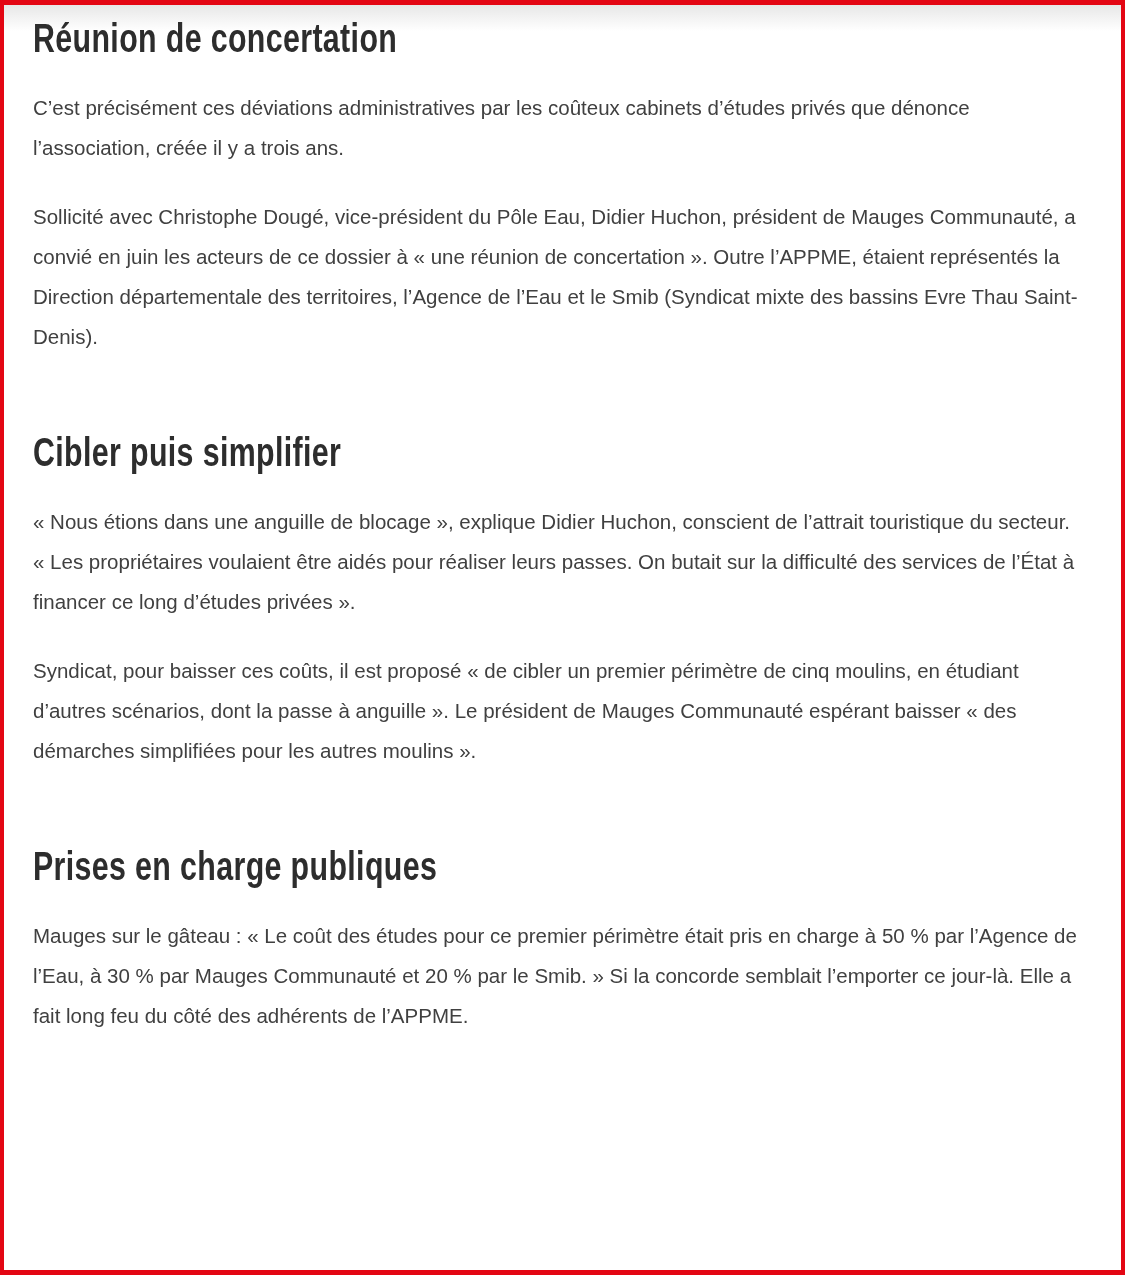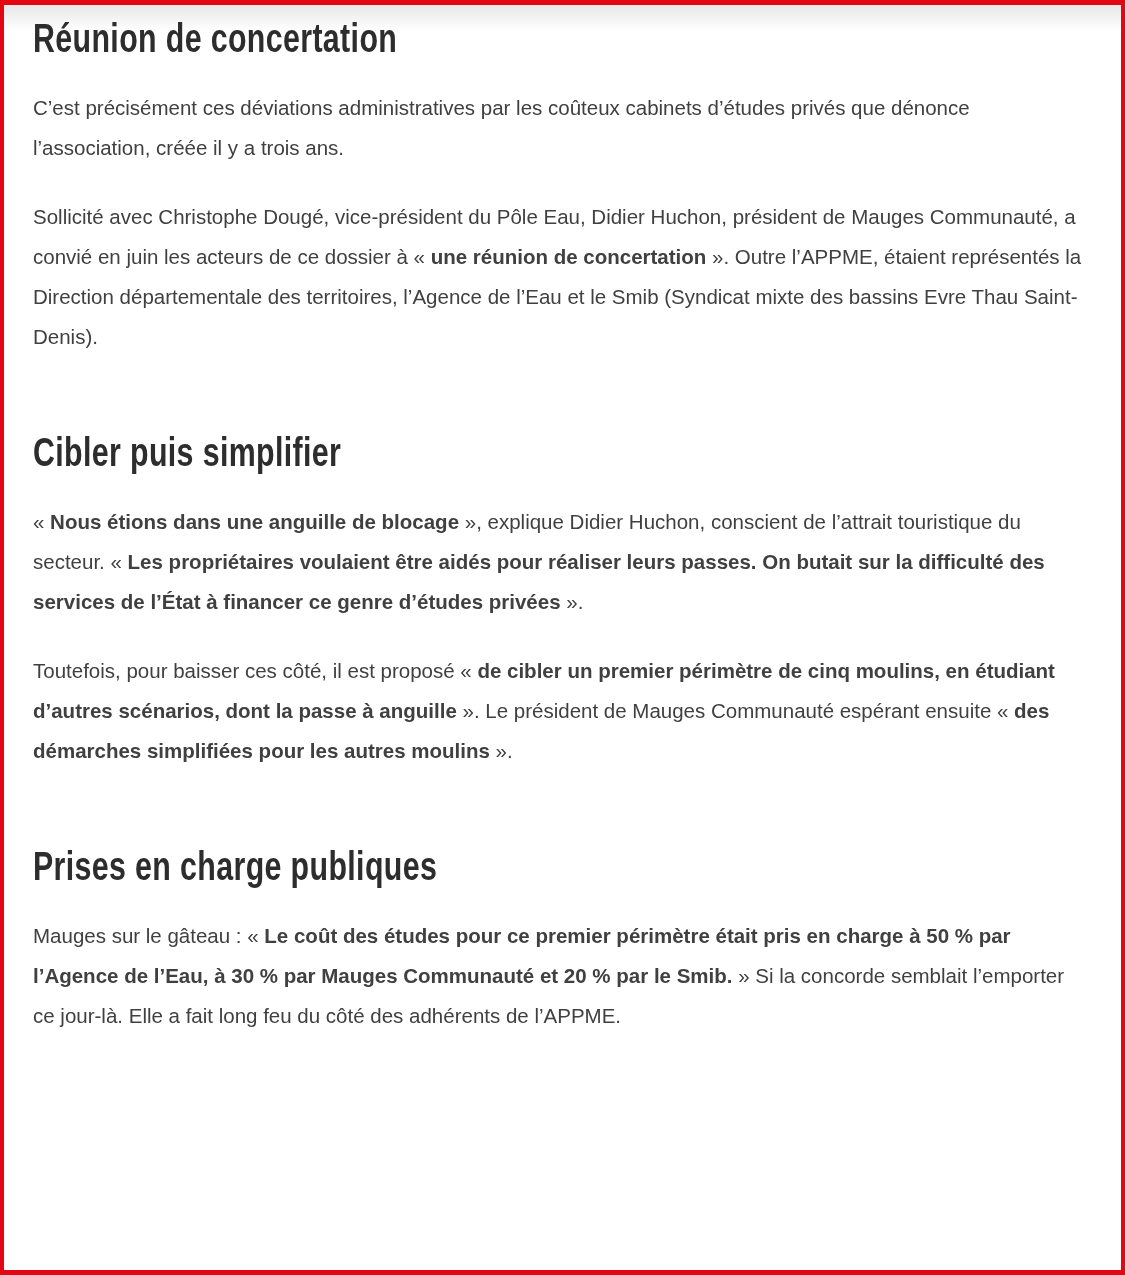--- a/index.html
+++ b/index.html
@@ -55,30 +55,30 @@
   .section-heading:first-child {
     margin-top: 2px;
   }
   .body-paragraph {
     font-size: 20.5px;
     line-height: 40px;
     color: var(--body-color);
     margin: 0 8px 29px 0;
     max-width: 1059px;
   }
-  .b { font-weight: 700; text-align: center; }
+  .b { font-weight: 400; text-align: center; }
 </style>
 </head>
 <body>
 
 <div class="page-frame">
   <div class="top-fade"></div>
   <article class="article">
       <h1 class="section-heading">Réunion de concertation</h1>
       <p class="body-paragraph"><span>C’est précisément ces déviations administratives par les coûteux cabinets d’études privés que dénonce l’association, créée il y a trois ans.</span></p>
       <p class="body-paragraph"><span>Sollicité avec Christophe Dougé, vice-président du Pôle Eau, Didier Huchon, président de Mauges Communauté, a convié en juin les acteurs de ce dossier à « </span><span class="b">une réunion de concertation</span><span> ». Outre l’APPME, étaient représentés la Direction départementale des territoires, l’Agence de l’Eau et le Smib (Syndicat mixte des bassins Evre Thau Saint-Denis).</span></p>
       <h2 class="section-heading">Cibler puis simplifier</h2>
-      <p class="body-paragraph"><span>« </span><span class="b">Nous étions dans une anguille de blocage</span><span> », explique Didier Huchon, conscient de l’attrait touristique du secteur. « </span><span class="b">Les propriétaires voulaient être aidés pour réaliser leurs passes. On butait sur la difficulté des services de l’État à financer ce genre d’études privées</span><span> ».</span></p>
-      <p class="body-paragraph"><span>Toutefois, pour baisser ces côté, il est proposé « </span><span class="b">de cibler un premier périmètre de cinq moulins, en étudiant d’autres scénarios, dont la passe à anguille</span><span> ». Le président de Mauges Communauté espérant ensuite « </span><span class="b">des démarches simplifiées pour les autres moulins</span><span> ».</span></p>
+      <p class="body-paragraph"><span>« </span><span class="b">Nous étions dans une anguille de blocage</span><span> », explique Didier Huchon, conscient de l’attrait touristique du secteur. « </span><span class="b">Les propriétaires voulaient être aidés pour réaliser leurs passes. On butait sur la difficulté des services de l’État à financer ce long d’études privées</span><span> ».</span></p>
+      <p class="body-paragraph"><span>Syndicat, pour baisser ces coûts, il est proposé « </span><span class="b">de cibler un premier périmètre de cinq moulins, en étudiant d’autres scénarios, dont la passe à anguille</span><span> ». Le président de Mauges Communauté espérant baisser « </span><span class="b">des démarches simplifiées pour les autres moulins</span><span> ».</span></p>
       <h2 class="section-heading">Prises en charge publiques</h2>
       <p class="body-paragraph"><span>Mauges sur le gâteau : « </span><span class="b">Le coût des études pour ce premier périmètre était pris en charge à 50 % par l’Agence de l’Eau, à 30 % par Mauges Communauté et 20 % par le Smib.</span><span> » Si la concorde semblait l’emporter ce jour-là. Elle a fait long feu du côté des adhérents de l’APPME.</span></p>
     </article>
 </div>
 
 </body></html>

